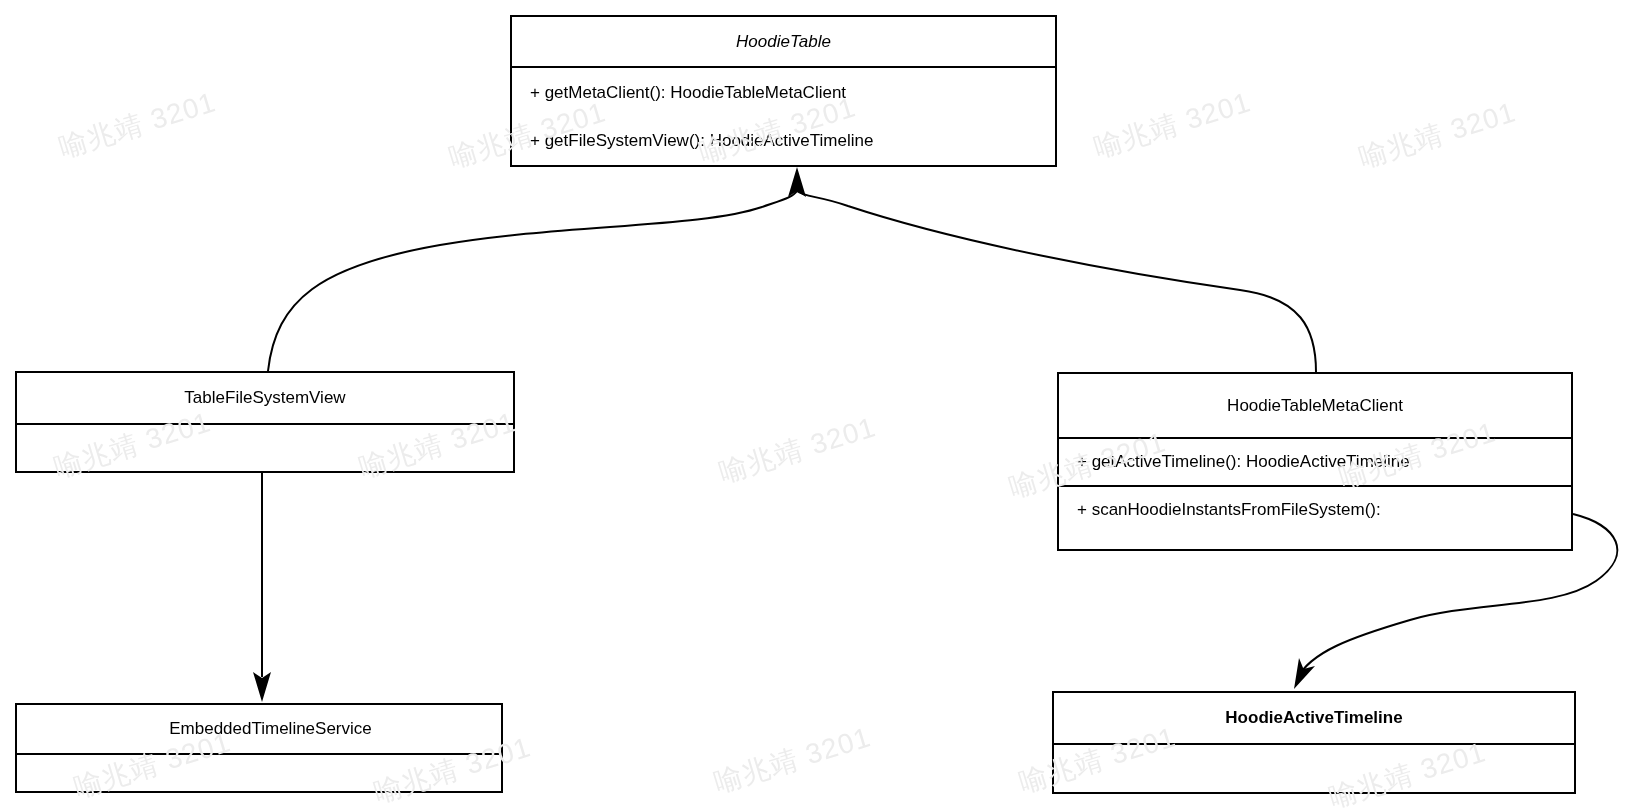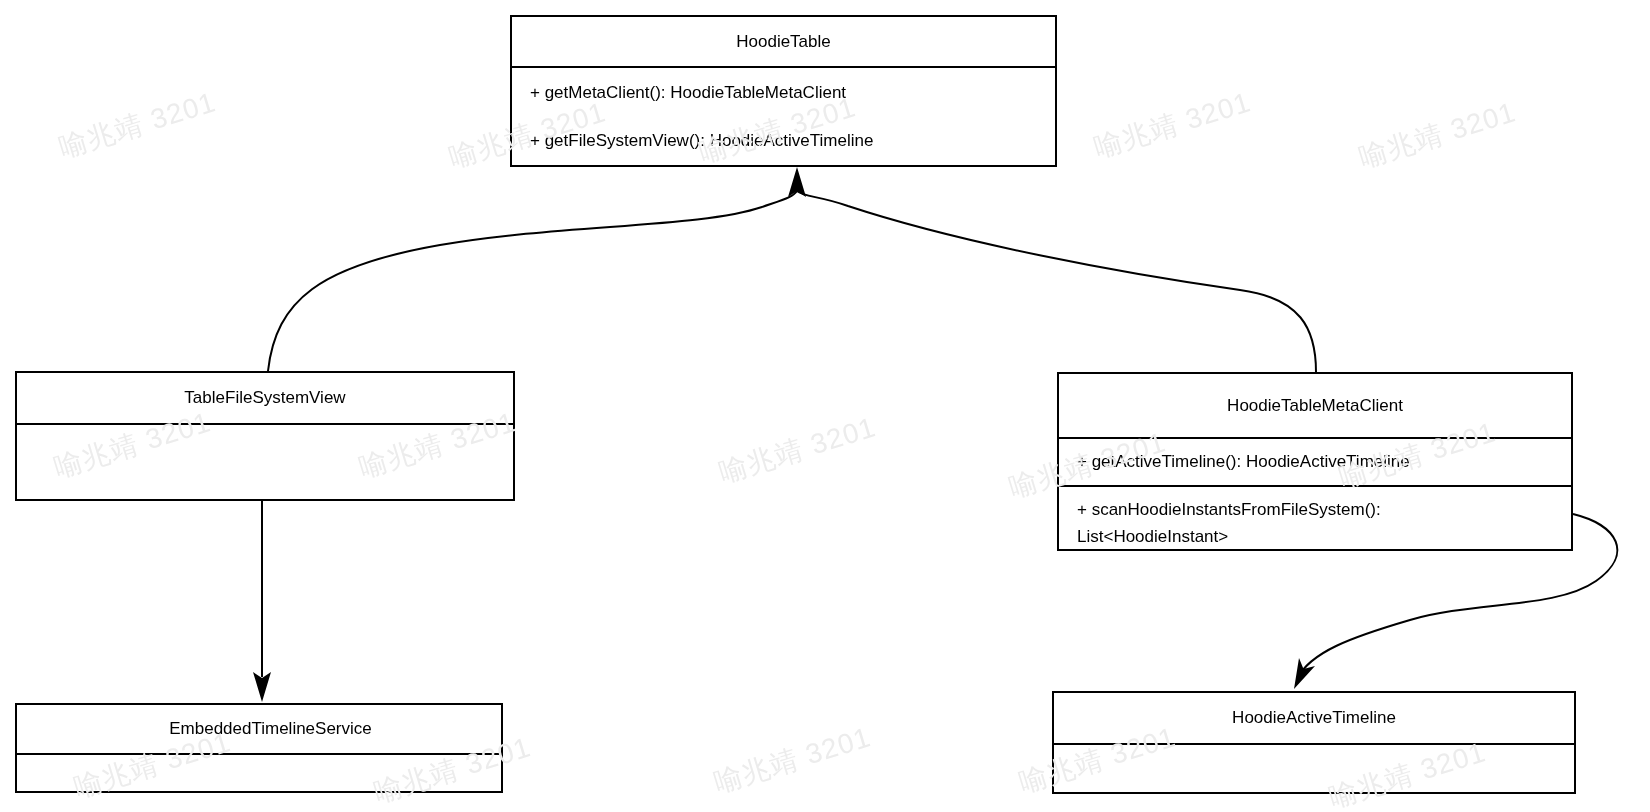--- a/index.html
+++ b/index.html
@@ -42,45 +42,44 @@
     <polygon points="797,167 788,197 797,191 806,197" fill="#000"></polygon>
 
     <path d="M 262,473 L 262,677" fill="none" stroke="#000" stroke-width="2"></path>
     <polygon points="262,702 253,672 262,678 271,672" fill="#000"></polygon>
 
     <path d="M 1573,514 C 1618,525 1634,554 1596,581 C 1556,609 1474,601 1410,620 C 1352,637 1310,652 1297,679" fill="none" stroke="#000" stroke-width="2"></path>
     <polygon points="1294,689 1315,666 1303.5,669 1299,658" fill="#000"></polygon>
   </svg>
 
   <div class="uml-class" style="left:510px;top:15px;width:547px;height:152px;">
-    <div class="uml-title" style="height:51px;">HoodieTable</div>
+    <div class="uml-title" style="height:51px;font-style:italic;">HoodieTable</div>
     <div class="uml-row" style="height:49px;">+ getMetaClient(): HoodieTableMetaClient</div>
     <div class="uml-row" style="height:48px;">+ getFileSystemView(): HoodieActiveTimeline</div>
   </div>
 
-  <div class="uml-class" style="left:15px;top:371px;width:500px;height:130px;">
+  <div class="uml-class" style="left:15px;top:371px;width:500px;height:102px;">
     <div class="uml-title" style="height:52px;">TableFileSystemView</div>
     <div class="uml-empty" style="height:46px;"></div>
   </div>
 
   <div class="uml-class" style="left:1057px;top:372px;width:516px;height:179px;">
     <div class="uml-title" style="height:65px;">HoodieTableMetaClient</div>
     <div class="uml-row divider-bottom" style="height:48px;">+ getActiveTimeline(): HoodieActiveTimeline</div>
     <div class="uml-row multiline" style="height:69px;padding-left:18px;padding-right:14px;">
       <div>+ scanHoodieInstantsFromFileSystem():</div>
-      <div>List&lt;HoodieInstant&gt;</div>
     </div>
   </div>
 
   <div class="uml-class" style="left:15px;top:703px;width:488px;height:90px;">
     <div class="uml-title" style="height:50px;padding-left:23px;">EmbeddedTimelineService</div>
     <div class="uml-empty" style="height:36px;"></div>
   </div>
 
-  <div class="uml-class" style="left:1052px;top:691px;width:524px;height:103px;">
+  <div class="uml-class" style="left:1052px;top:691px;width:524px;height:103px;font-weight:bold;">
     <div class="uml-title" style="height:52px;">HoodieActiveTimeline</div>
     <div class="uml-empty" style="height:47px;"></div>
   </div>
 
   <div class="watermark" style="left:60px;top:130px;">喻兆靖 3201</div>
   <div class="watermark" style="left:450px;top:140px;">喻兆靖 3201</div>
   <div class="watermark" style="left:700px;top:135px;">喻兆靖 3201</div>
   <div class="watermark" style="left:1095px;top:130px;">喻兆靖 3201</div>
   <div class="watermark" style="left:1360px;top:140px;">喻兆靖 3201</div>
 

